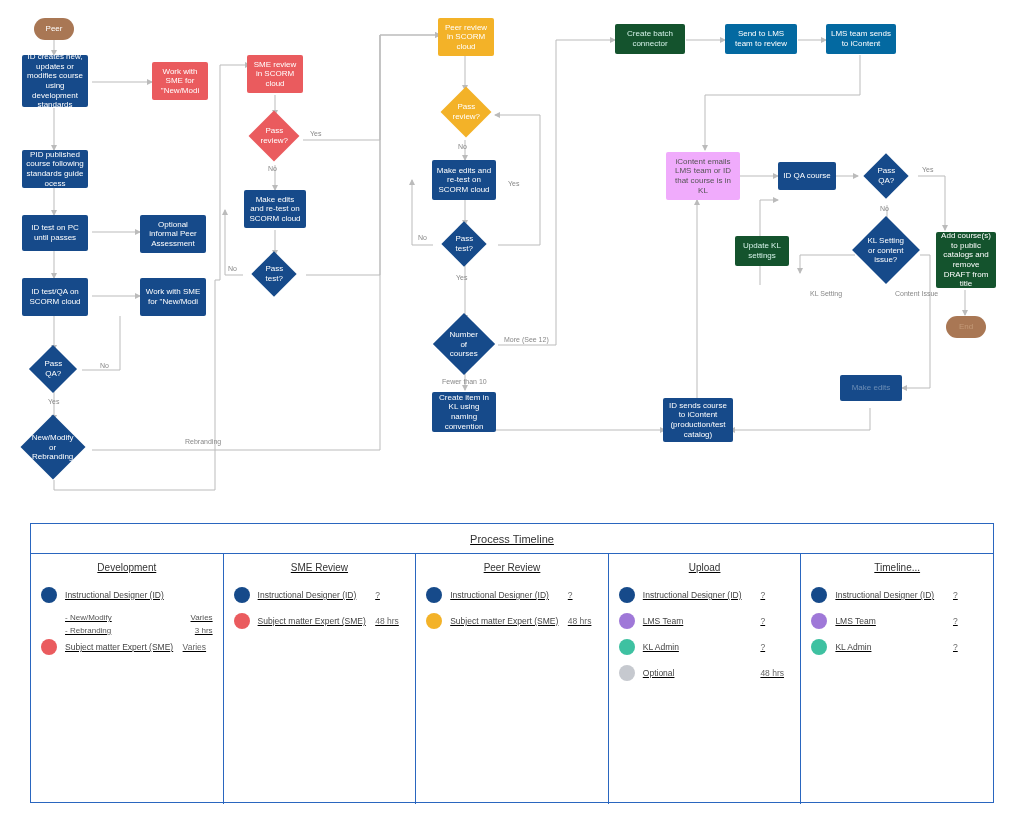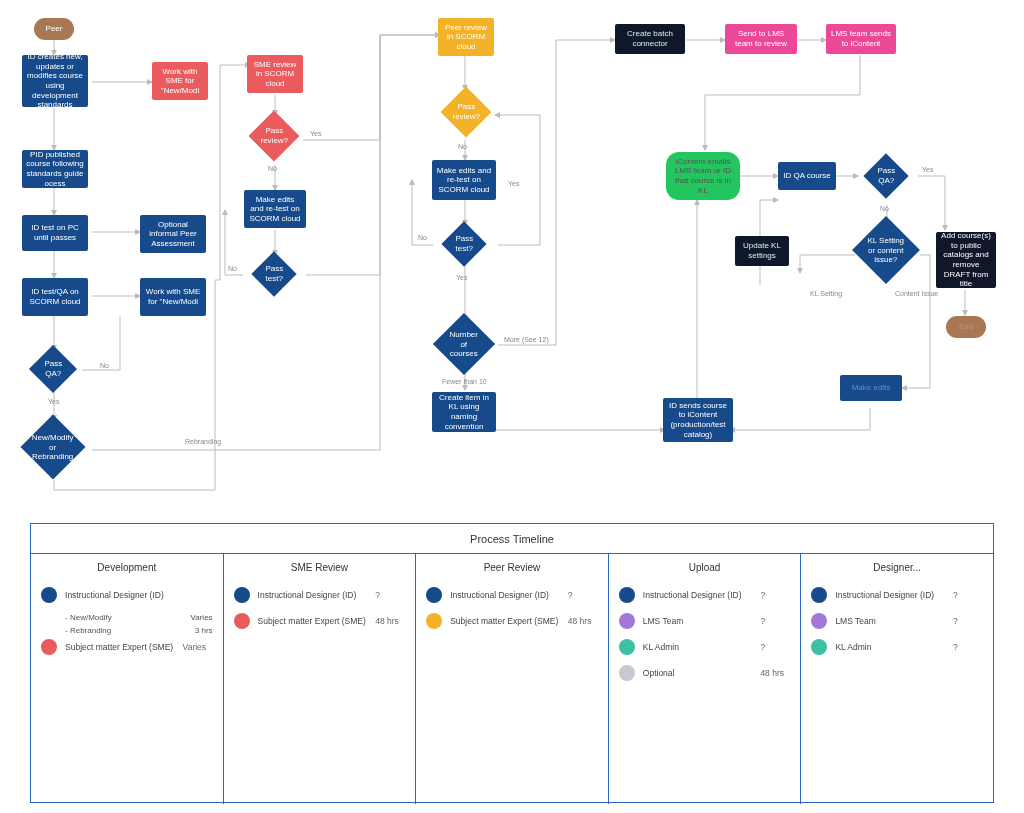--- a/index.html
+++ b/index.html
@@ -7,30 +7,30 @@
   .canvas { position: absolute; top: 0; left: 0; width: 1024px; height: 813px; }
   .node { position: absolute; font-size: 8px; line-height: 1.2; text-align: center; display: flex; align-items: center; justify-content: center; padding: 4px; color: #fff; }
   .rect { border-radius: 2px; }
   .terminal { border-radius: 14px; }
   .diamond { transform: rotate(45deg); }
   .diamond span { transform: rotate(-45deg); display: block; }
   .label { position: absolute; font-size: 7px; color: #888; white-space: nowrap; }
   .blue { background: #164a8a; }
   .red { background: #ea5b5e; }
   .orange { background: #f3b228; }
-  .teal { background: #0f172a; }
-  .purple { background: #ec4899; }
-  .gray { background: #22c55e; color: #555; border-radius: 13px; }
+  .teal { background: #14532d; }
+  .purple { background: #0369a1; }
+  .gray { background: #f0abfc; color: #555; }
   .brown { background: #a97754; }
   svg.lines { position: absolute; top: 0; left: 0; pointer-events: none; }
   svg.lines path { stroke: #bbb; stroke-width: 1; fill: none; }
   svg.lines polygon { fill: #bbb; }
 
   
-  .timeline { position: absolute; left: 30px; top: 523px; width: 964px; height: 280px; border: 1px solid #2a66bf; background: #fff; }
+  .timeline { position: absolute; left: 30px; top: 523px; width: 964px; height: 280px; border: 1px solid #2a66bf; background: #fff; text-decoration: underline; }
   .t-title { height: 30px; text-align: center; font-size: 11px; line-height: 30px; color: #333; border-bottom: 1px solid #2a66bf; }
   .t-cols { display: flex; height: 250px; justify-content: center; }
   .t-col { flex: 1; border-right: 1px solid #2a66bf; padding: 8px 10px; position: relative; }
   .t-col:last-child { border-right: none; }
   .t-col h4 { font-size: 10px; font-weight: normal; text-align: center; margin-bottom: 14px; color: #333; }
   .t-row { display: flex; align-items: center; margin-bottom: 10px; font-size: 8.5px; color: #444; }
   .t-dot { width: 16px; height: 16px; border-radius: 50%; flex-shrink: 0; margin-right: 8px; }
   .t-lbl { flex: 1; }
   .t-val { width: 30px; text-align: left; color: #666; }
   .t-sub { margin-left: 24px; font-size: 8px; color: #555; display: flex; justify-content: space-between; margin-bottom: 4px; }
@@ -283,21 +283,21 @@
           <div class="t-lbl">KL Admin</div>
           <div class="t-val">?</div>
         </div>
         <div class="t-row">
           <div class="t-dot" style="background: rgb(198, 201, 207);"></div>
           <div class="t-lbl">Optional</div>
           <div class="t-val">48 hrs</div>
         </div>
       </div>
       <div class="t-col">
-        <h4>Designer...</h4>
+        <h4>Timeline...</h4>
         <div class="t-row">
           <div class="t-dot" style="background: rgb(22, 74, 138);"></div>
           <div class="t-lbl">Instructional Designer (ID)</div>
           <div class="t-val">?</div>
         </div>
         <div class="t-row">
           <div class="t-dot" style="background: rgb(159, 120, 216);"></div>
           <div class="t-lbl">LMS Team</div>
           <div class="t-val">?</div>
         </div>

